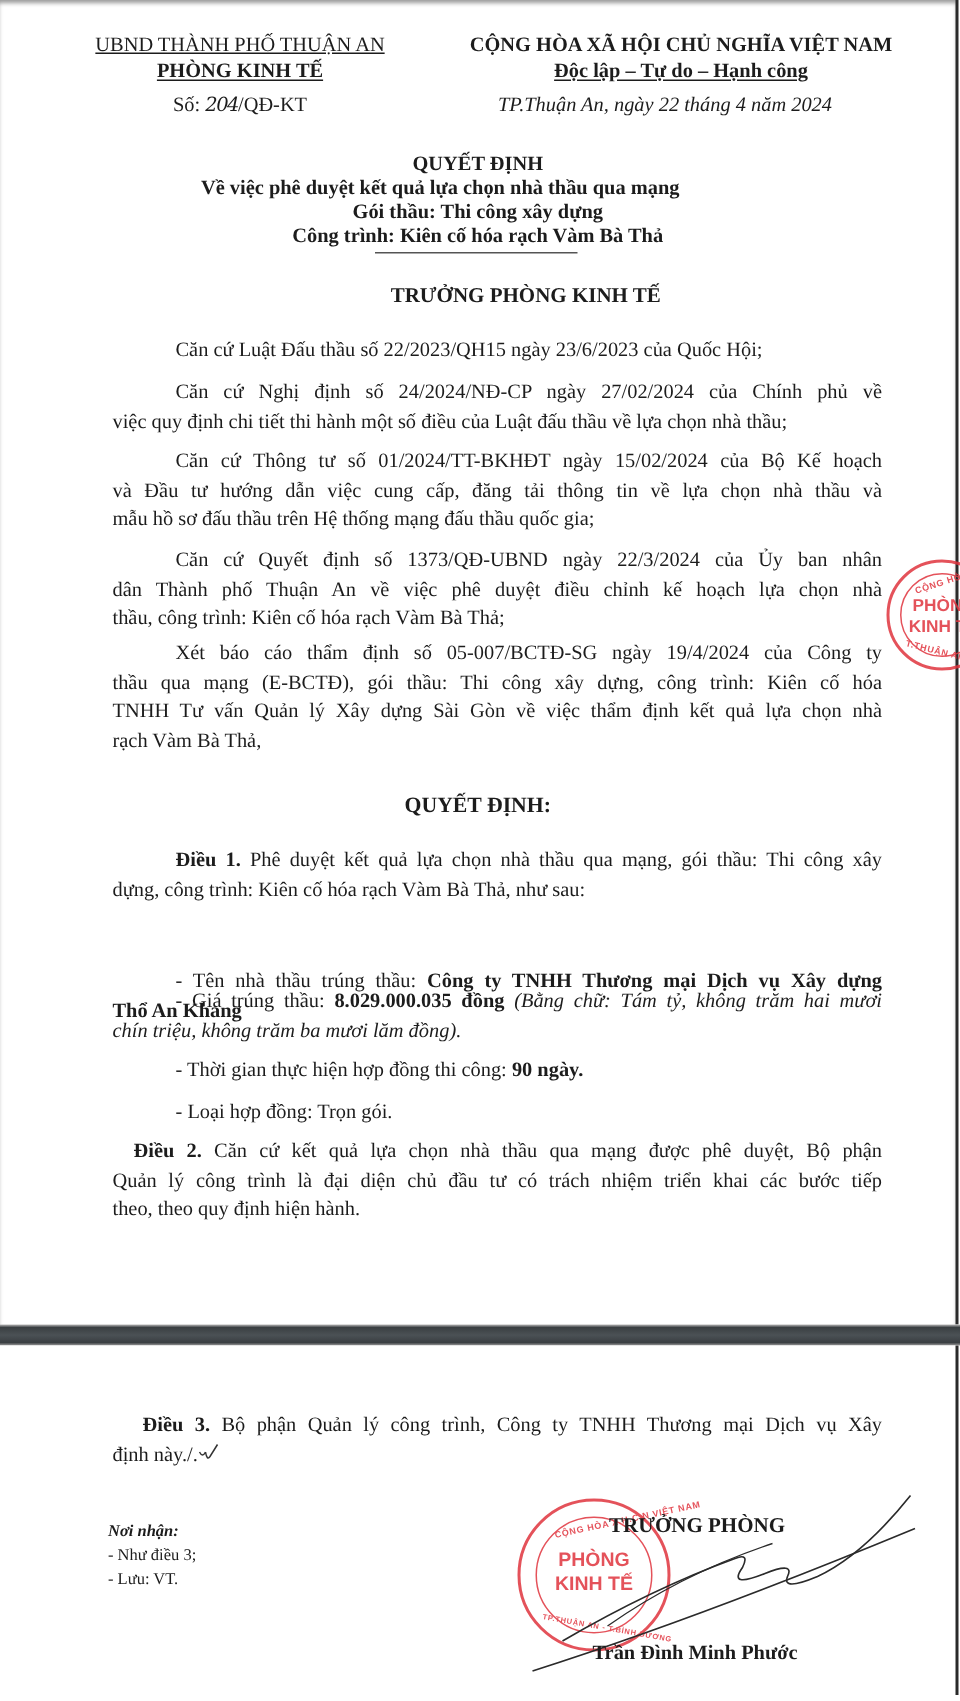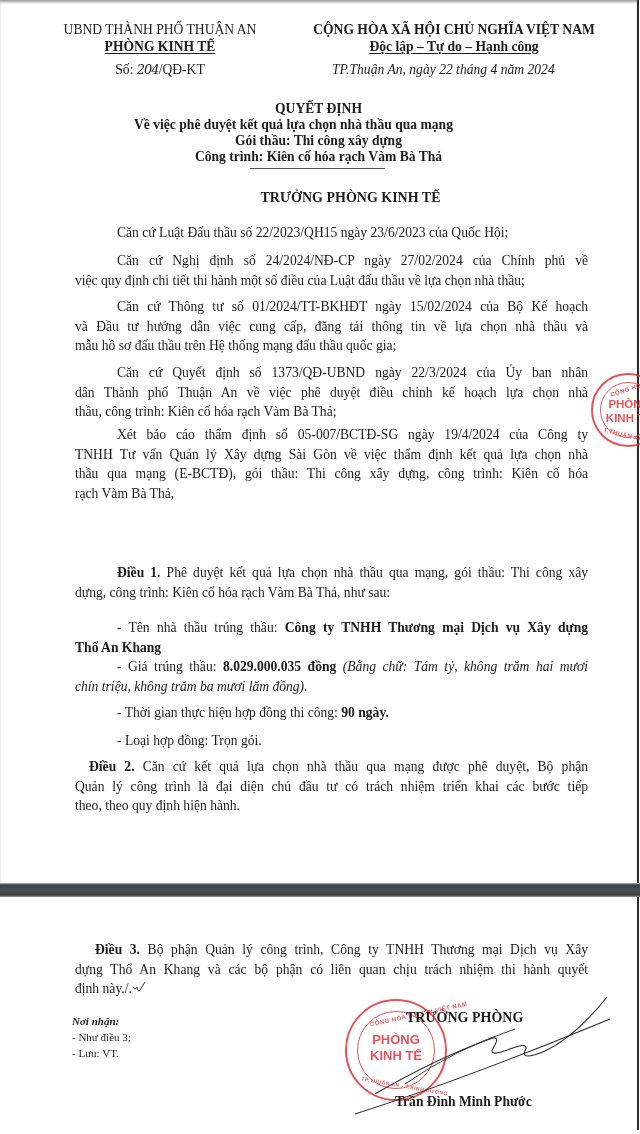--- a/index.html
+++ b/index.html
@@ -46,21 +46,21 @@
     .stamp .center-text {
       position: absolute; left: 0; right: 0; text-align: center; font-weight: bold; font-size: 11.5px; line-height: 14px;
     }
     .sig { position: absolute; pointer-events: none; }
   </style>
 </head>
 <body>
 
 <div class="page" id="page1">
 
-  <div class="abs hdr center" style="left:60px; top:21px; width:200px;">
+  <div class="abs hdr center" style="left:60px; top:21px; width:200px;text-decoration:underline;">
     <span>UBND THÀNH PHỐ THUẬN AN</span>
   </div>
   <div class="abs hdr center b" style="left:60px; top:38px; width:200px;">
     <span class="u">PHÒNG KINH TẾ</span>
   </div>
   <div class="abs hdr center" style="left:60px; top:61px; width:200px;">
     <span>Số: </span><span class="i" style="font-family:'DejaVu Serif',serif; font-size:13px; letter-spacing:-1px;">204</span><span>/QĐ-KT</span>
   </div>
 
   <div class="abs hdr center b" style="left:268px; top:21px; width:372px;">CỘNG HÒA XÃ HỘI CHỦ NGHĨA VIỆT NAM</div>
@@ -88,31 +88,32 @@
     <span class="line just">và Đầu tư hướng dẫn việc cung cấp, đăng tải thông tin về lựa chọn nhà thầu và</span>
     <span class="line">mẫu hồ sơ đấu thầu trên Hệ thống mạng đấu thầu quốc gia;</span>
   </div>
   <div class="body-p" style="top:363px;">
     <span class="line indent just">Căn cứ Quyết định số 1373/QĐ-UBND ngày 22/3/2024 của Ủy ban nhân</span>
     <span class="line just">dân Thành phố Thuận An về việc phê duyệt điều chỉnh kế hoạch lựa chọn nhà</span>
     <span class="line">thầu, công trình: Kiên cố hóa rạch Vàm Bà Thả;</span>
   </div>
   <div class="body-p" style="top:425px;">
     <span class="line indent just">Xét báo cáo thẩm định số 05-007/BCTĐ-SG ngày 19/4/2024 của Công ty</span>
+    <span class="line just">thầu qua mạng (E-BCTĐ), gói thầu: Thi công xây dựng, công trình: Kiên cố hóa</span>
     <span class="line just">TNHH Tư vấn Quản lý Xây dựng Sài Gòn về việc thẩm định kết quả lựa chọn nhà</span>
-    <span class="line just">thầu qua mạng (E-BCTĐ), gói thầu: Thi công xây dựng, công trình: Kiên cố hóa</span>
     <span class="line">rạch Vàm Bà Thả,</span>
   </div>
 
+  <div class="abs hdr center b" style="left:0; top:528px; width:637px; font-size:14.5px;">QUYẾT ĐỊNH:</div>
 
   <div class="body-p" style="top:563px;">
     <span class="line indent just"><b>Điều 1.</b><span> Phê duyệt kết quả lựa chọn nhà thầu qua mạng, gói thầu: Thi công xây</span></span>
     <span class="line">dựng, công trình: Kiên cố hóa rạch Vàm Bà Thả, như sau:</span>
   </div>
-  <div class="body-p" style="top:618px;">
+  <div class="body-p" style="top:644px;">
     <span class="line indent just"><span>- Tên nhà thầu trúng thầu: </span><b>Công ty TNHH Thương mại Dịch vụ Xây dựng</b></span>
     <span class="line b">Thổ An Khang</span>
   </div>
   <div class="body-p" style="top:657px;">
     <span class="line indent just"><span>- Giá trúng thầu: </span><b>8.029.000.035 đồng</b><i> (Bằng chữ: Tám tỷ, không trăm hai mươi</i></span>
     <span class="line i">chín triệu, không trăm ba mươi lăm đồng).</span>
   </div>
   <div class="body-p" style="top:703px;">
     <span class="line indent"><span>- Thời gian thực hiện hợp đồng thi công: </span><b>90 ngày.</b></span>
   </div>
@@ -134,21 +135,20 @@
     <div class="ring-text" style="left:10px; top:58px; transform:rotate(14deg);">T.THUẬN AN - T</div>
   </div>
 </div>
 
 <div class="page-break"></div>
 
 <div class="page" id="page2">
 
   <div class="body-p" style="top:43px;">
     <span class="line just" style="text-indent:20px;"><b>Điều 3.</b><span> Bộ phận Quản lý công trình, Công ty TNHH Thương mại Dịch vụ Xây</span></span>
-    <span class="line just">dựng Thổ An Khang và các bộ phận có liên quan chịu trách nhiệm thi hành quyết</span>
     <span class="line"><span>định này./.</span><svg width="14" height="14" viewBox="0 0 14 14" style="vertical-align:-2px;">
           <path d="M1 6 Q3 10 5 6 M5 6 Q6 12 8 9 L13 1" stroke="#333" stroke-width="1" fill="none"></path>
         </svg></span>
   </div>
 
   <div class="abs" style="left:72px; top:116px; font-size:11px; line-height:16px;">
     <div class="b i">Nơi nhận:</div>
     <div>- Như điều 3;</div>
     <div>- Lưu: VT.</div>
   </div>

